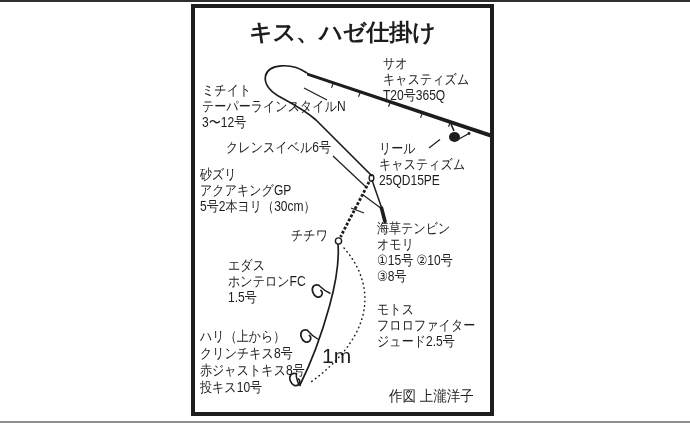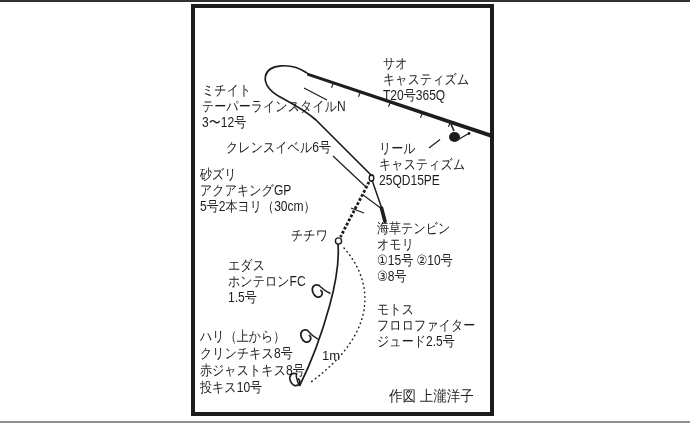--- a/index.html
+++ b/index.html
@@ -32,21 +32,21 @@
   .lbl-rod{left:383px;top:55px;}
   .lbl-michiito{left:202px;top:82px;}
   .lbl-swivel{left:226px;top:139px;}
   .lbl-sunazuri{left:200px;top:166px;}
   .lbl-reel{left:379px;top:140px;}
   .lbl-chichiwa{left:291px;top:227px;}
   .lbl-tenbin{left:377px;top:220px;}
   .lbl-edasu{left:228px;top:257px;}
   .lbl-motosu{left:377px;top:301px;}
   .lbl-hari{left:200px;top:328px;line-height:17px;}
-  .lbl-span{left:322px;top:348px;font-size:13px;transform:none;}
+  .lbl-span{left:322px;top:348px;font-size:21px;transform:none;}
   .credit{
     position:absolute;left:389px;top:387px;font-size:15px;white-space:nowrap;
     transform:scaleX(0.9);transform-origin:0 0;
   }
 </style>
 </head>
 <body>
 
 <div class="screen">
 
@@ -110,20 +110,21 @@
     <path d="M344,248 C373,281 380,331 311,382" fill="none" stroke="currentColor" stroke-width="1.5" stroke-dasharray="0.5 4" stroke-linecap="round"></path>
 
     <g stroke="currentColor" stroke-width="1.2" fill="none">
       <path d="M304,88 L327,100"></path>
       <path d="M333,156 L366,187"></path>
       <path d="M351,208 L364,213"></path>
       <path d="M429,148 L440,139.5"></path>
     </g>
   </svg>
 
+  <div class="title">キス、ハゼ仕掛け</div>
 
   <div class="lbl lbl-rod">
     <span class="ln">サオ</span>
     <span class="ln">キャスティズム</span>
     <span class="ln">T20号365Q</span>
   </div>
 
   <div class="lbl lbl-michiito">
     <span class="ln">ミチイト</span>
     <span class="ln">テーパーラインスタイルN</span>

